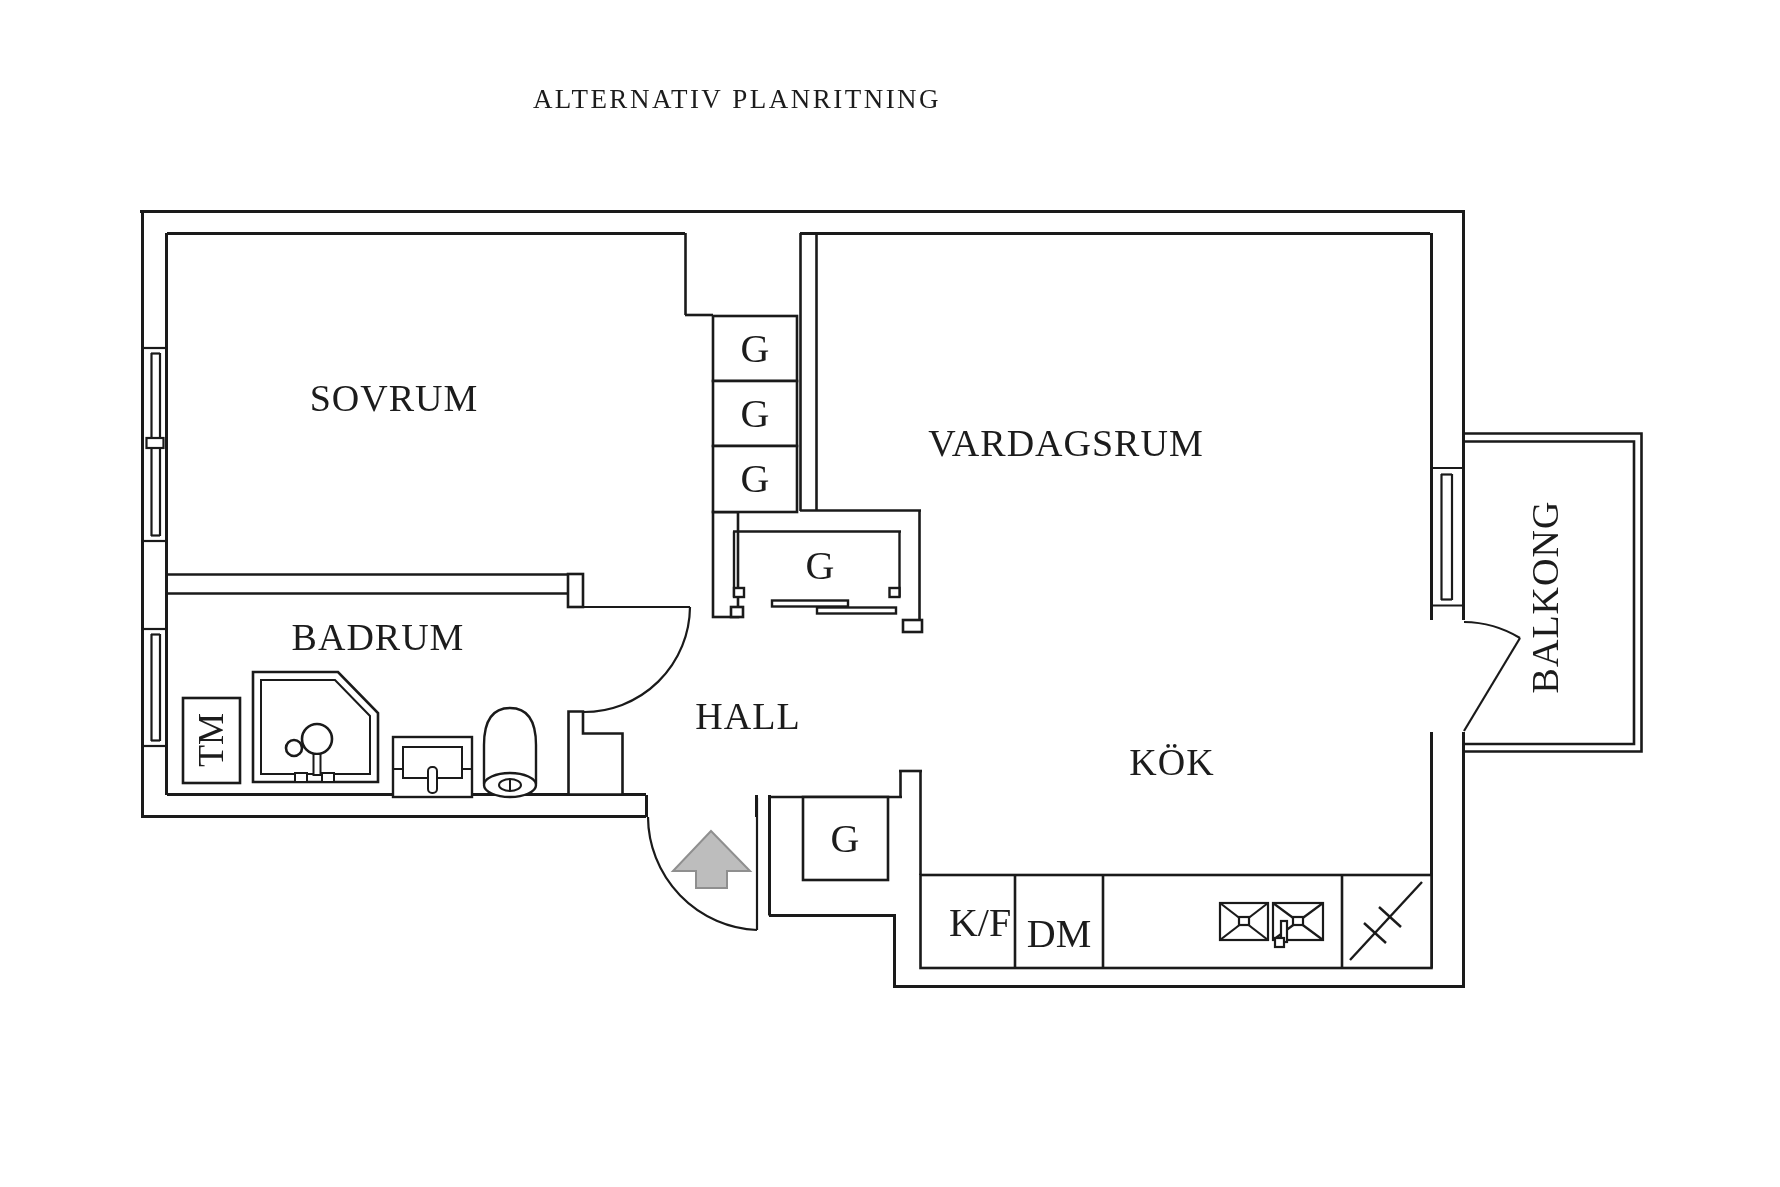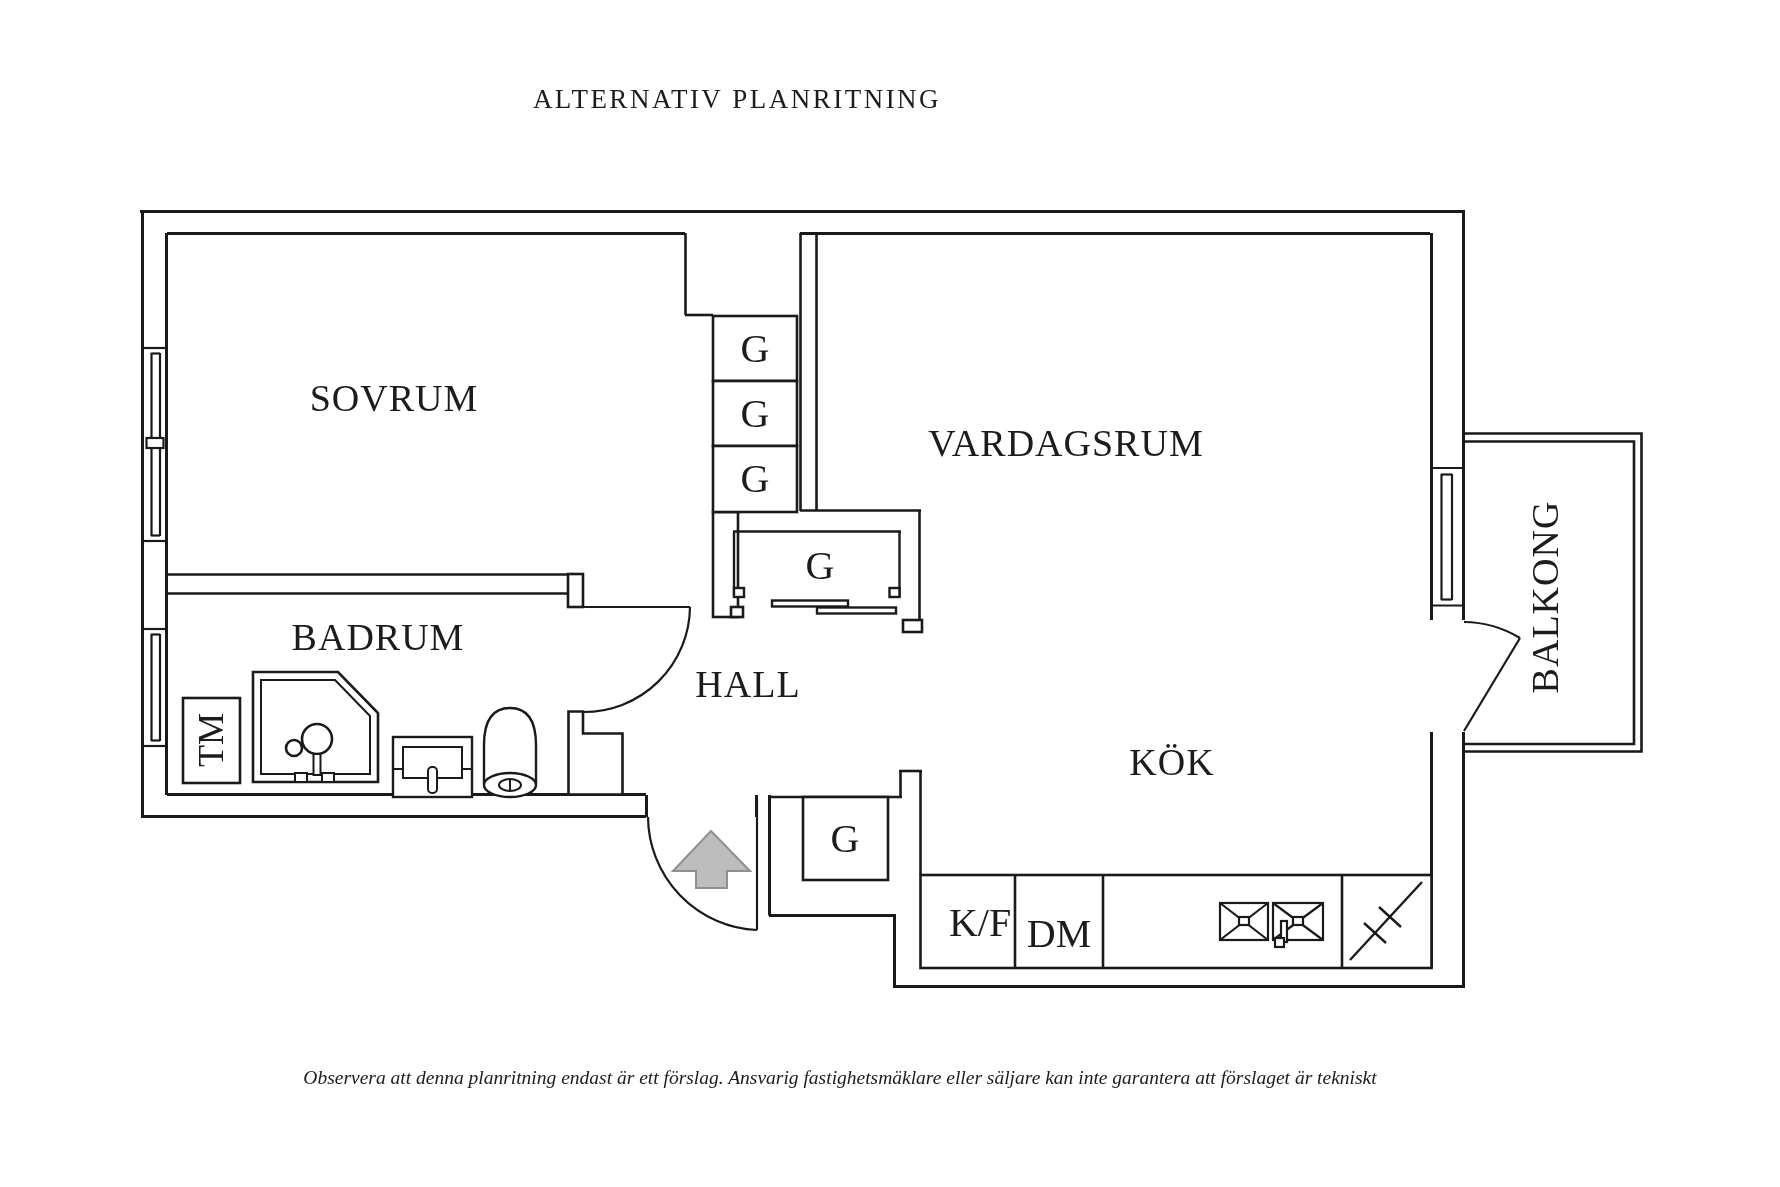--- a/index.html
+++ b/index.html
@@ -191,31 +191,30 @@
     <g>
       <path d="M711,831 L750,871 L727,871 L727,888 L696,888 L696,871 L673,871 Z" fill="#bdbdbd" stroke="#8f8f8f" stroke-width="2"></path>
     </g>
   </svg>
 
   <div class="lbl title" style="left:737px;top:99px;">ALTERNATIV PLANRITNING</div>
 
   <div class="lbl room" style="left:370px;top:398px;margin-left:24px;">SOVRUM</div>
   <div class="lbl room" style="left:1066px;top:415px;margin-top:28px;">VARDAGSRUM</div>
   <div class="lbl room" style="left:378px;top:637px;">BADRUM</div>
-  <div class="lbl room" style="left:748px;top:684px;">HALL</div>
+  <div class="lbl room" style="left:748px;top:716px;">HALL</div>
   <div class="lbl room" style="left:1172px;top:762px;">KÖK</div>
   <div class="lbl room rot" style="left:1545px;top:597px;">BALKONG</div>
 
   <div class="lbl g" style="left:755px;top:349px;">G</div>
   <div class="lbl g" style="left:755px;top:414px;">G</div>
   <div class="lbl g" style="left:755px;top:479px;">G</div>
   <div class="lbl g" style="left:820px;top:566px;">G</div>
   <div class="lbl g" style="left:845px;top:839px;">G</div>
 
   <div class="lbl tm rot" style="left:211px;top:740px;">TM</div>
   <div class="lbl appl" style="left:968px;top:923px;margin-left:12px;">K/F</div>
   <div class="lbl appl" style="left:1059px;top:934px;">DM</div>
 
   <div class="disclaimer">
-    <div>Observera att denna planritning endast är ett förslag. Ansvarig fastighetsmäklare eller säljare kan inte garantera att förslaget är tekniskt</div>
   </div>
 
 </div>
 
 </body></html>

